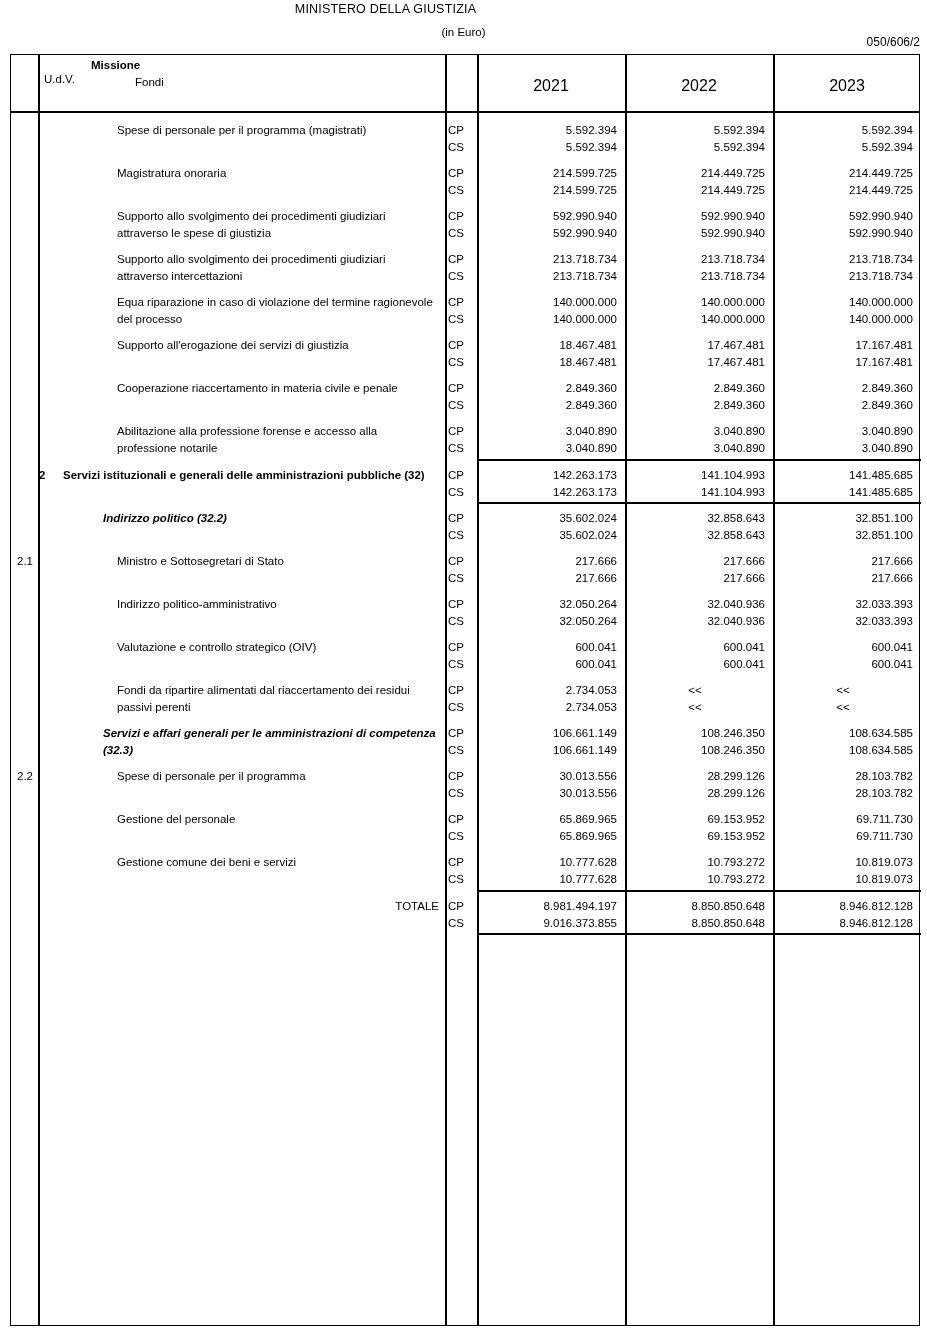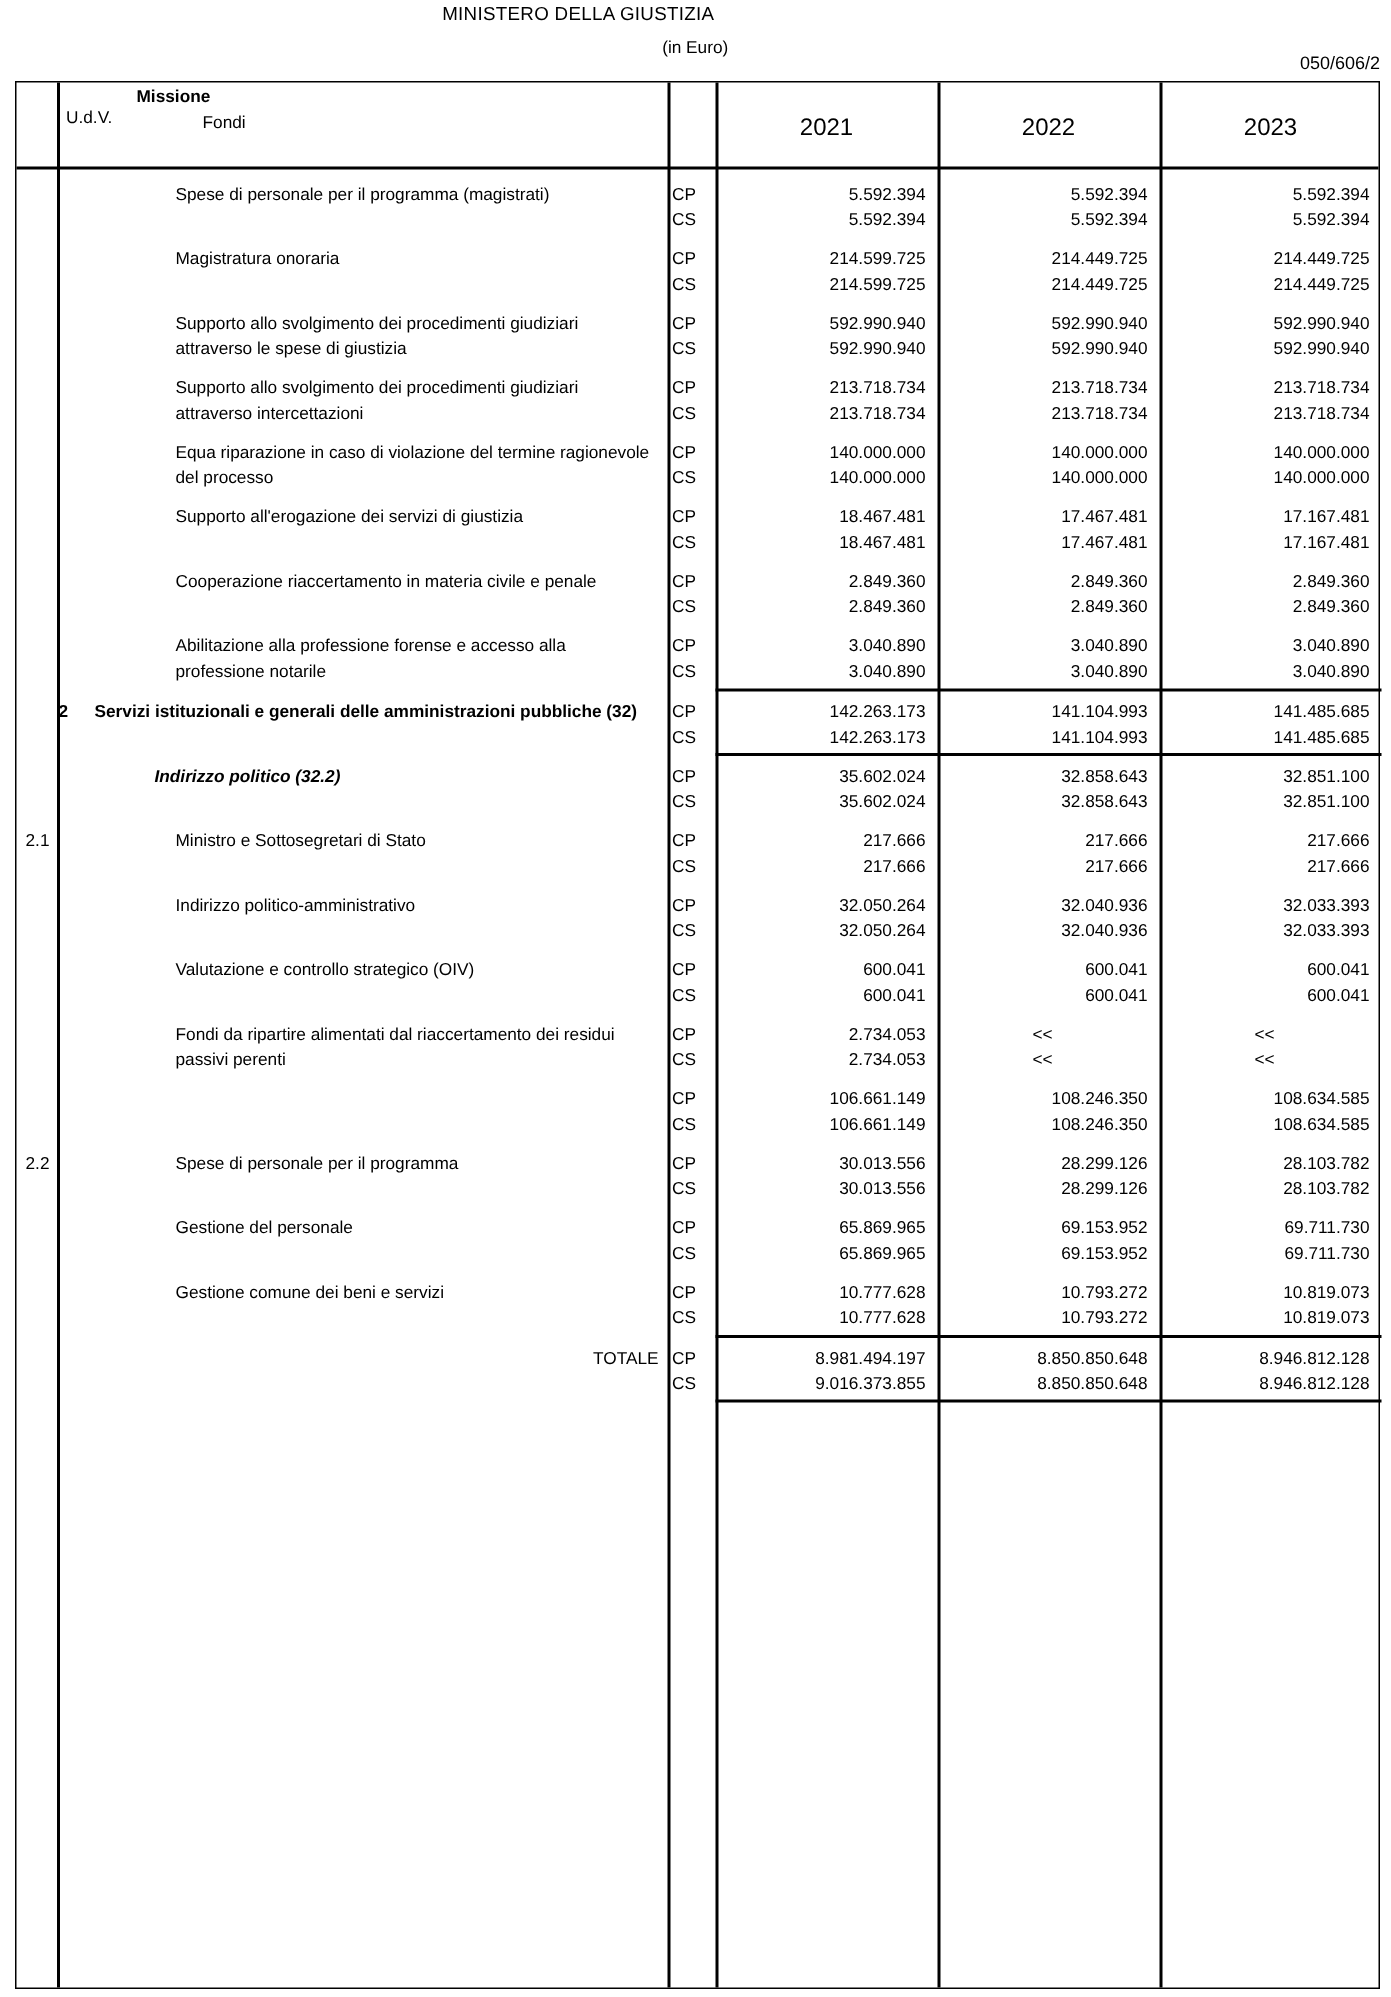--- a/index.html
+++ b/index.html
@@ -492,20 +492,21 @@
             <span class="lt centered">&lt;&lt;</span>
             <span class="lt centered">&lt;&lt;</span>
           </div>
           <div class="num c3">
             <span class="lt centered">&lt;&lt;</span>
             <span class="lt centered">&lt;&lt;</span>
           </div>
         </div>
         <div class="row" style="top: 613px;">
           <div class="udv">2.2</div>
+          <div class="desc ind-program">Servizi e affari generali per le amministrazioni di competenza    (32.3)</div>
           <div class="cpcs">
             <span style="display: block;">CP</span>
             <span style="display: block;">CS</span>
           </div>
           <div class="num c1">
             <span class="lt">106.661.149</span>
             <span class="lt">106.661.149</span>
           </div>
           <div class="num c2">
             <span class="lt">108.246.350</span>

